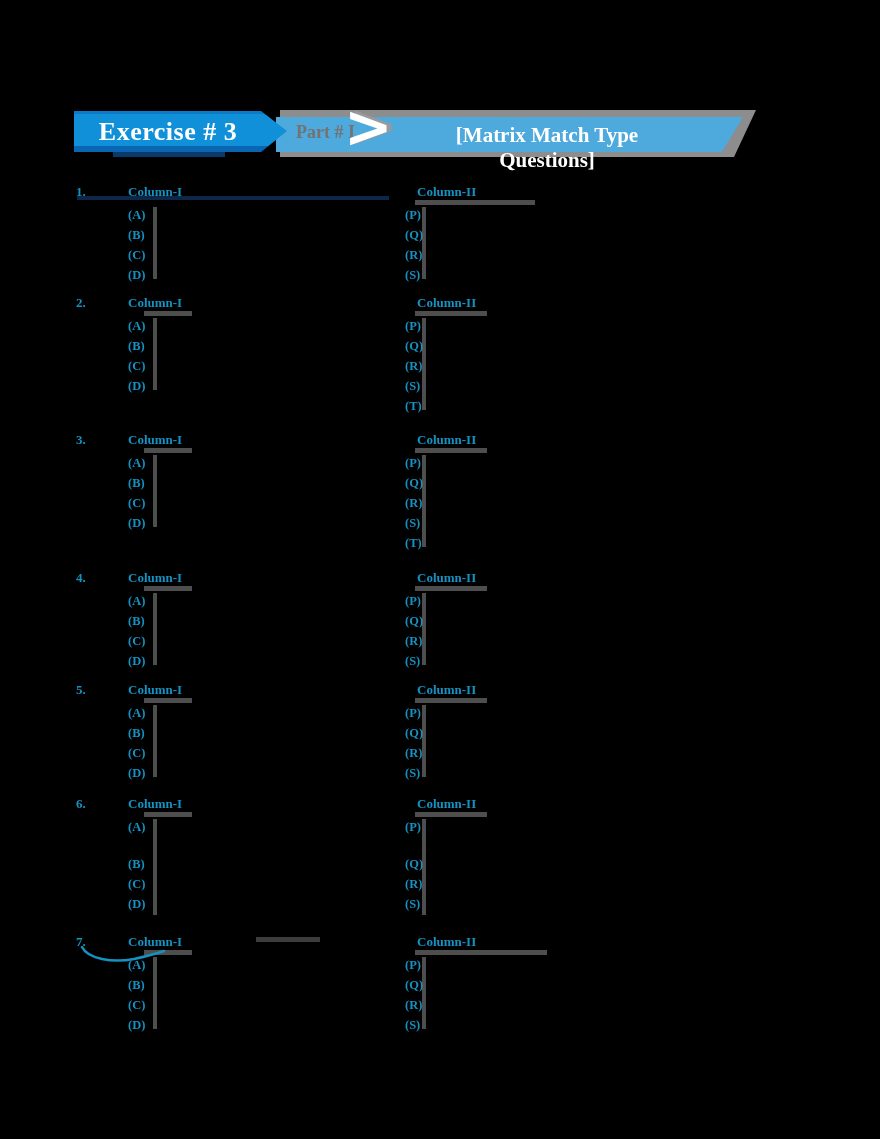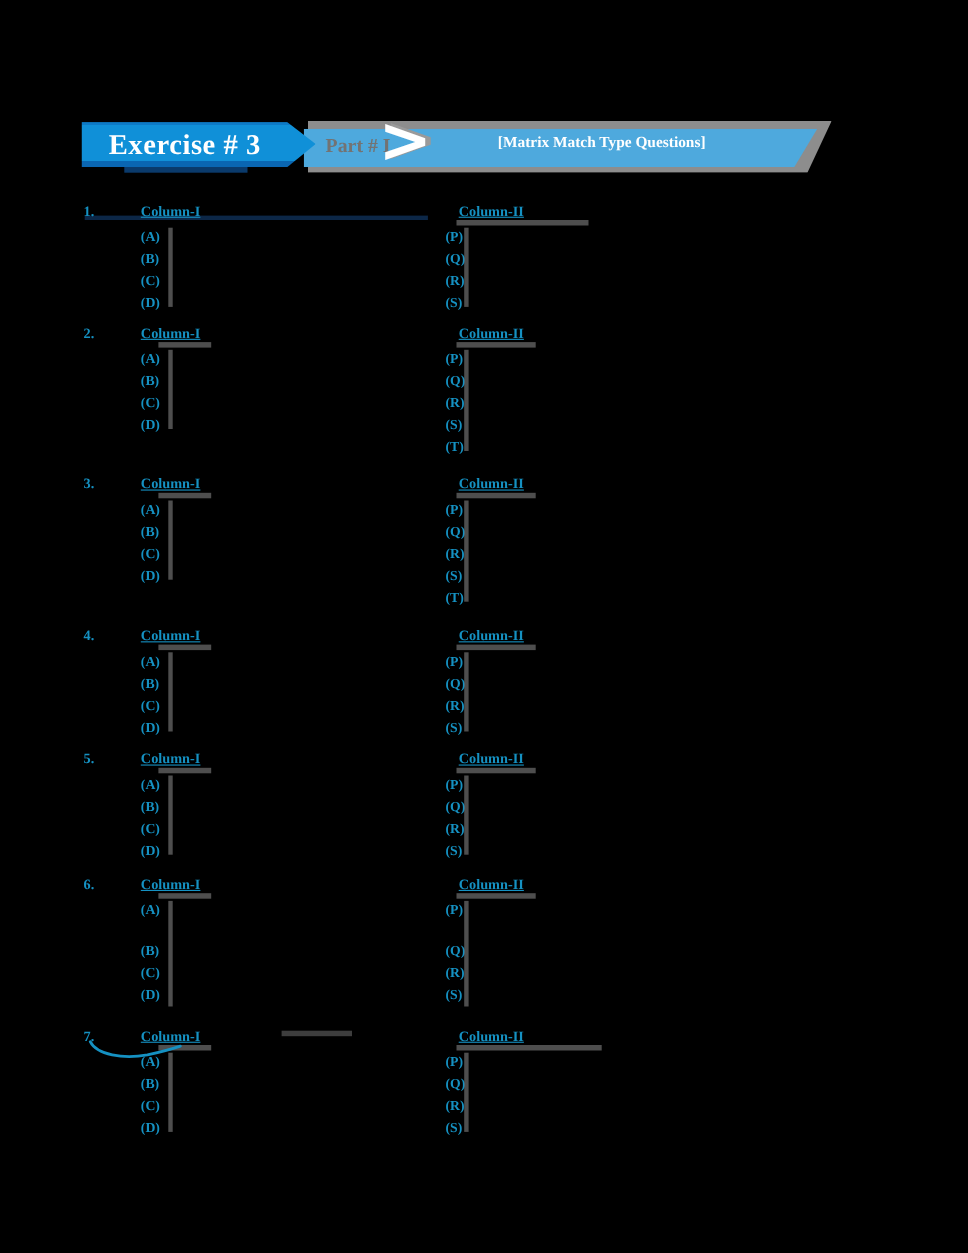--- a/index.html
+++ b/index.html
@@ -17,28 +17,28 @@
   .exercise-underglow{position:absolute;left:113px;top:151px;width:112px;height:6px;
      background:#0a3a6b;z-index:2;}
   .exercise-label{position:absolute;left:74px;top:117px;width:188px;text-align:center;
      color:#fff;font-weight:bold;font-size:26px;letter-spacing:.5px;z-index:4;}
   .part-label{position:absolute;left:296px;top:122px;color:#737373;font-weight:bold;
      font-size:18px;z-index:4;}
   .banner-chevron{position:absolute;left:344px;top:96px;color:#fff;
      font-family:"DejaVu Sans",sans-serif;font-weight:bold;font-size:58px;line-height:62px;
      text-shadow:5px -1px 0 #9a9a9a;z-index:5;}
   .matrix-label{position:absolute;left:422px;top:123px;width:250px;text-align:center;
-     color:#fff;font-weight:bold;font-size:14px;z-index:4;}
+     color:#fff;font-weight:bold;font-size:21px;z-index:4;}
 
   
   .q{position:absolute;left:0;width:880px;color:#1591c2;font-weight:bold;}
   .qnum{position:absolute;left:76px;top:0;font-size:13px;line-height:14px;}
   .qcol{position:absolute;top:0;}
   .col1{left:128px;} .col2{left:388px;margin-left:17px;}
-  .colhdr{font-size:13px;line-height:14px;white-space:nowrap;text-decoration:underline;}
+  .colhdr{font-size:13px;line-height:14px;white-space:nowrap;}
   .col2 .colhdr{margin-left:12px;}
   .rows{margin-top:6px;}
   .tag{height:20px;line-height:20px;font-size:12.5px;white-space:nowrap;}
   .tag.gap{margin-top:17px;}
 
   
   .hsmudge{position:absolute;top:15px;height:5px;background:#6f6f6f;opacity:.7;}
   .col1 .hsmudge{left:16px;width:48px;}
   .col2 .hsmudge{left:10px;width:72px;}
   .col2 .hsmudge.wide{width:120px;}

